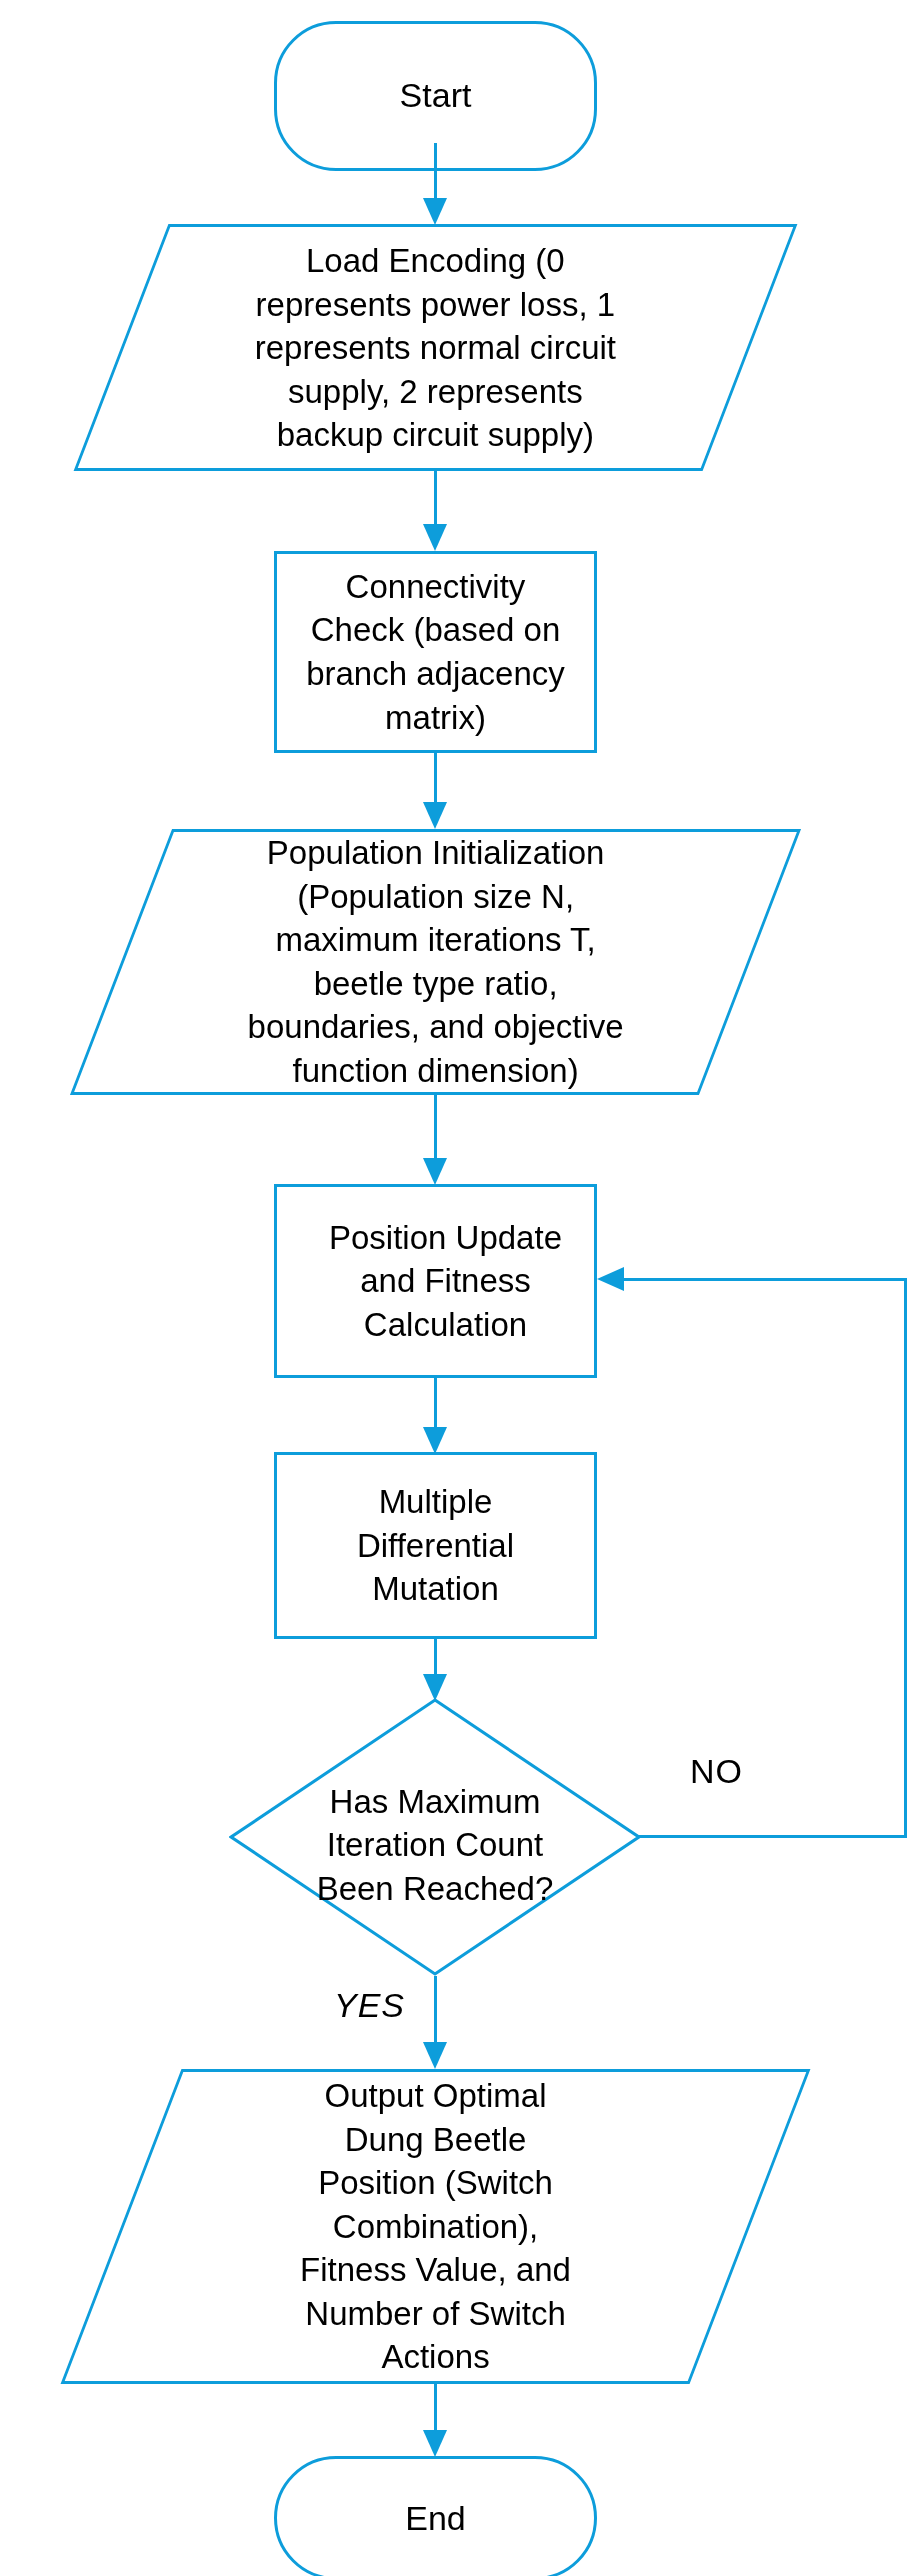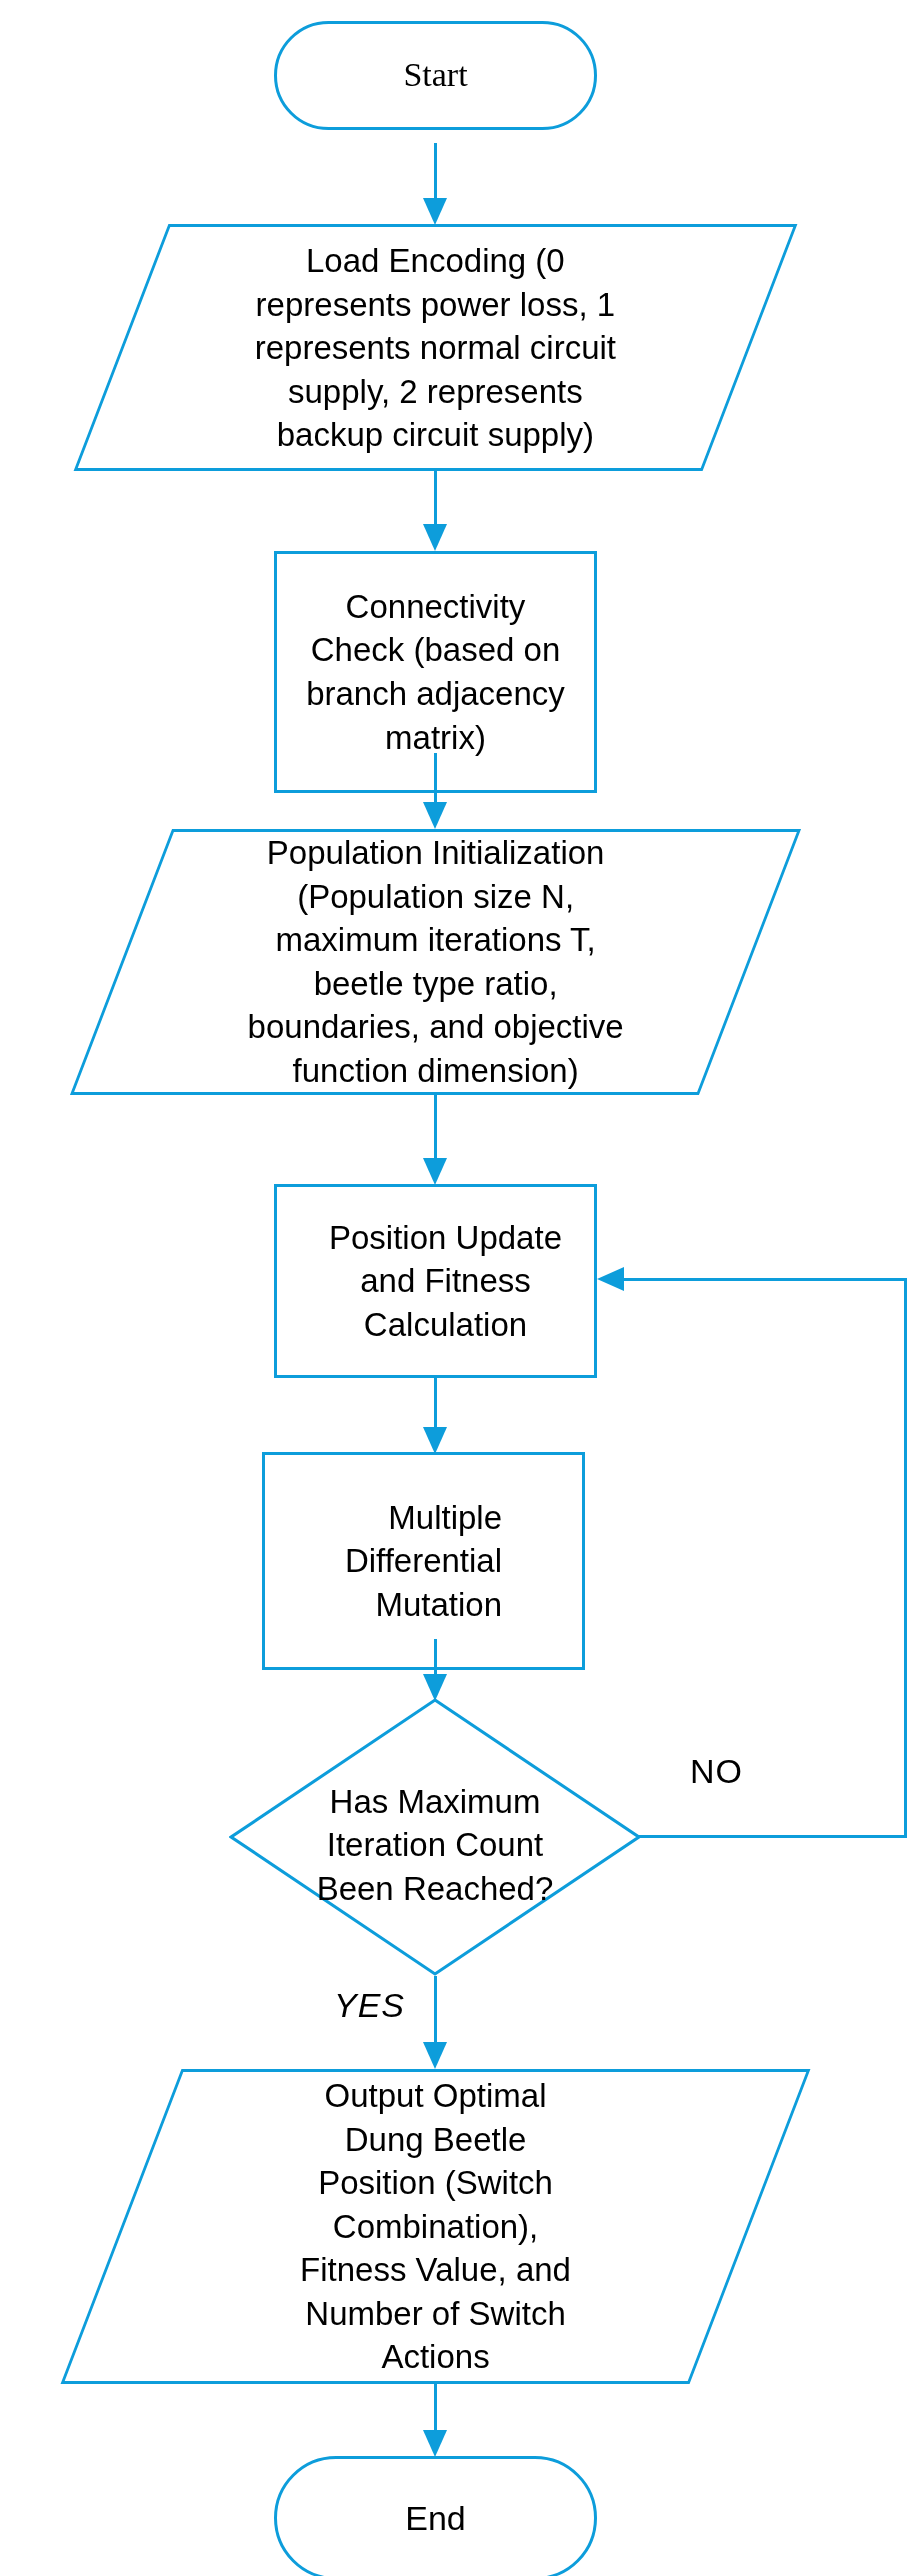--- a/index.html
+++ b/index.html
@@ -70,37 +70,37 @@
     font-size:34px;line-height:1;
     color:var(--ink);
     letter-spacing:1px;
   }
 </style>
 </head>
 <body>
 
 <div class="canvas">
 
-  <div class="node terminator" style="left:274px;top:20.6px;width:323px;height:109px;font-family:Liberation Serif, serif;">Start</div>
+  <div class="node terminator" style="left:274px;top:20.6px;width:323px;height:150px;">Start</div>
 
   <div class="vline" style="left:434px;top:143px;height:58px;"></div>
   <div class="ah-down" style="left:423px;top:198px;"></div>
 
   <div class="node para" style="left:121px;top:224px;width:629px;height:247px;">
     <div class="para-text">Load Encoding (0
 represents power loss, 1
 represents normal circuit
 supply, 2 represents
 backup circuit supply)</div>
   </div>
 
   <div class="vline" style="left:434px;top:471px;height:54px;"></div>
   <div class="ah-down" style="left:423px;top:524px;"></div>
 
-  <div class="node process" style="left:274px;top:551px;width:323px;height:242px;">Connectivity
+  <div class="node process" style="left:274px;top:551px;width:323px;height:202px;">Connectivity
 Check (based on
 branch adjacency
 matrix)</div>
 
   <div class="vline" style="left:434px;top:753px;height:50px;"></div>
   <div class="ah-down" style="left:423px;top:802px;"></div>
 
   <div class="node para" style="left:121px;top:829px;width:629px;height:266px;">
     <div class="para-text">Population Initialization
 (Population size N,
@@ -113,21 +113,21 @@
   <div class="vline" style="left:434px;top:1095px;height:63px;"></div>
   <div class="ah-down" style="left:423px;top:1158px;"></div>
 
   <div class="node process" style="left:274px;top:1184px;width:323px;height:194px;padding-left:20px;">Position Update
 and Fitness
 Calculation</div>
 
   <div class="vline" style="left:434px;top:1378px;height:49px;"></div>
   <div class="ah-down" style="left:423px;top:1427px;"></div>
 
-  <div class="node process" style="left:262px;top:1452px;width:323px;height:218px;text-align:right;">Multiple
+  <div class="node process" style="left:274px;top:1452px;width:323px;height:187px;">Multiple
 Differential
 Mutation</div>
 
   <div class="vline" style="left:434px;top:1639px;height:36px;"></div>
   <div class="ah-down" style="left:423px;top:1674px;"></div>
 
   <div class="diamond-wrap" style="left:229px;top:1698px;width:412px;height:278px;">
     <svg width="412" height="278" viewBox="0 0 800 540">
       <polygon points="400,4 796,270 400,536 4,270" fill="#ffffff" stroke="#0d9ddb" stroke-width="6"></polygon>
     </svg>

